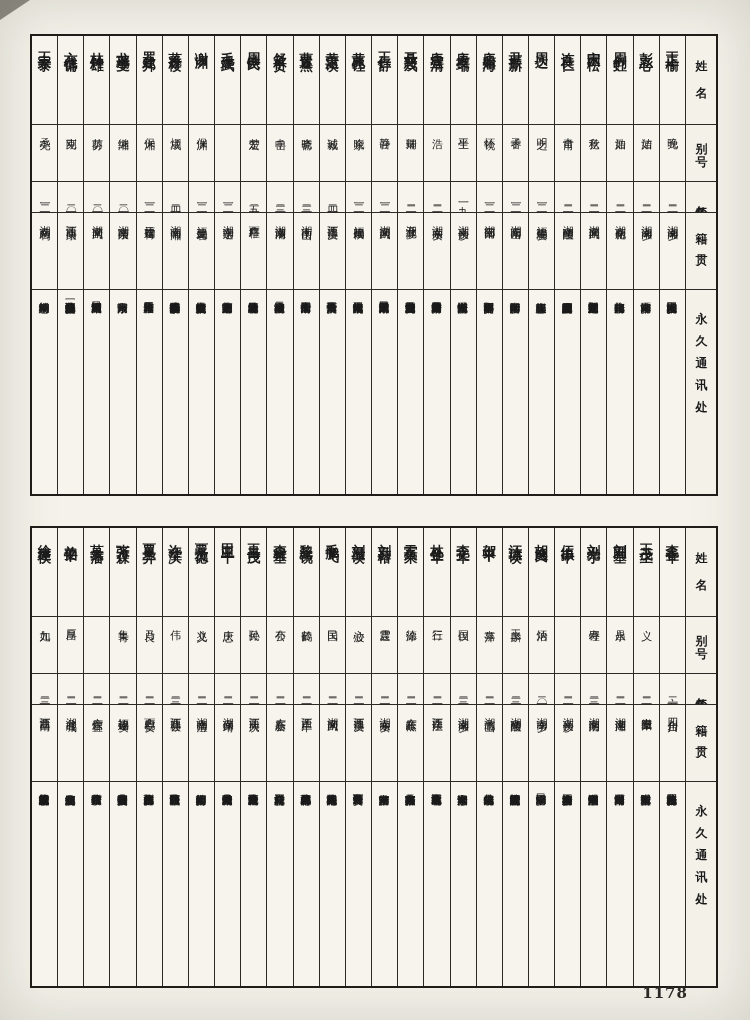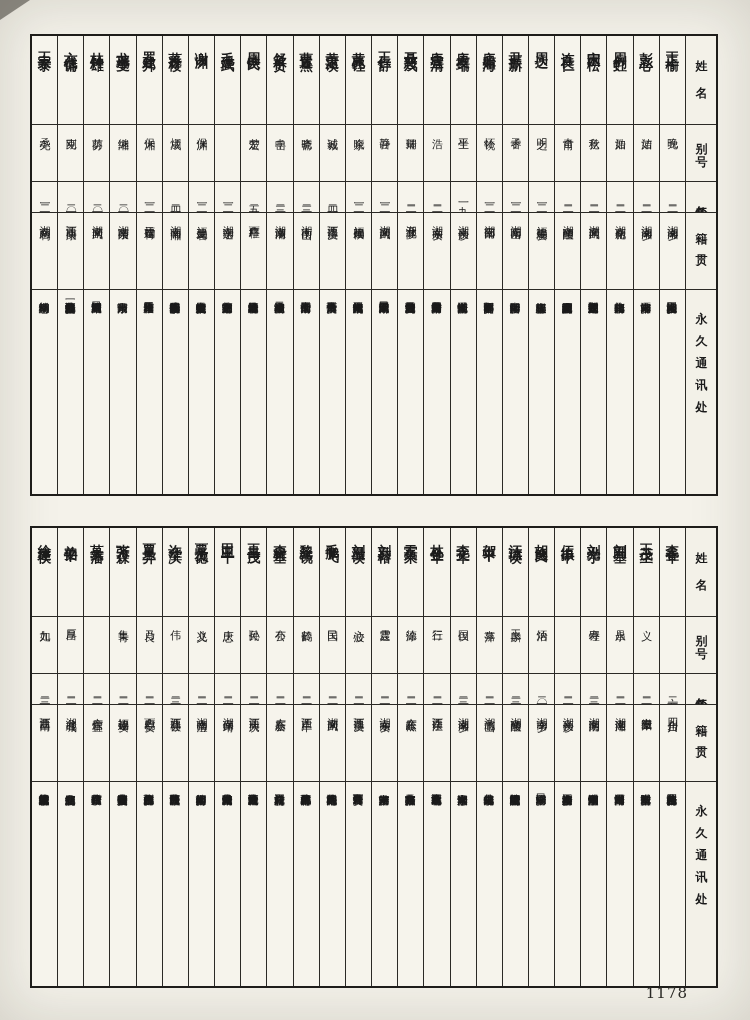--- a/index.html
+++ b/index.html
@@ -47,21 +47,21 @@
   .header-col .cell{align-items:flex-start;}
   .header-col .row-age{align-items:center;}
   .h-name  {letter-spacing:26px;padding-top:14px;}
   .h-alias {letter-spacing:14px;padding-top:8px;}
   .h-age   {letter-spacing:2px;}
   .h-native{letter-spacing:22px;padding-top:10px;}
   .h-addr  {letter-spacing:22px;padding-top:12px;}
   .page-number{
     position:absolute;right:62px;bottom:18px;
     font-family:"DejaVu Serif","Liberation Serif",serif;
-    font-size:15px;letter-spacing:1px;color:#2a2925;
+    font-size:15px;letter-spacing:1px;color:#2a2925;font-weight:bold;
   }
 </style>
 </head>
 <body>
 
 <div class="sheet">
   <div class="scan-corner"></div>
 
   <div class="content">
 

